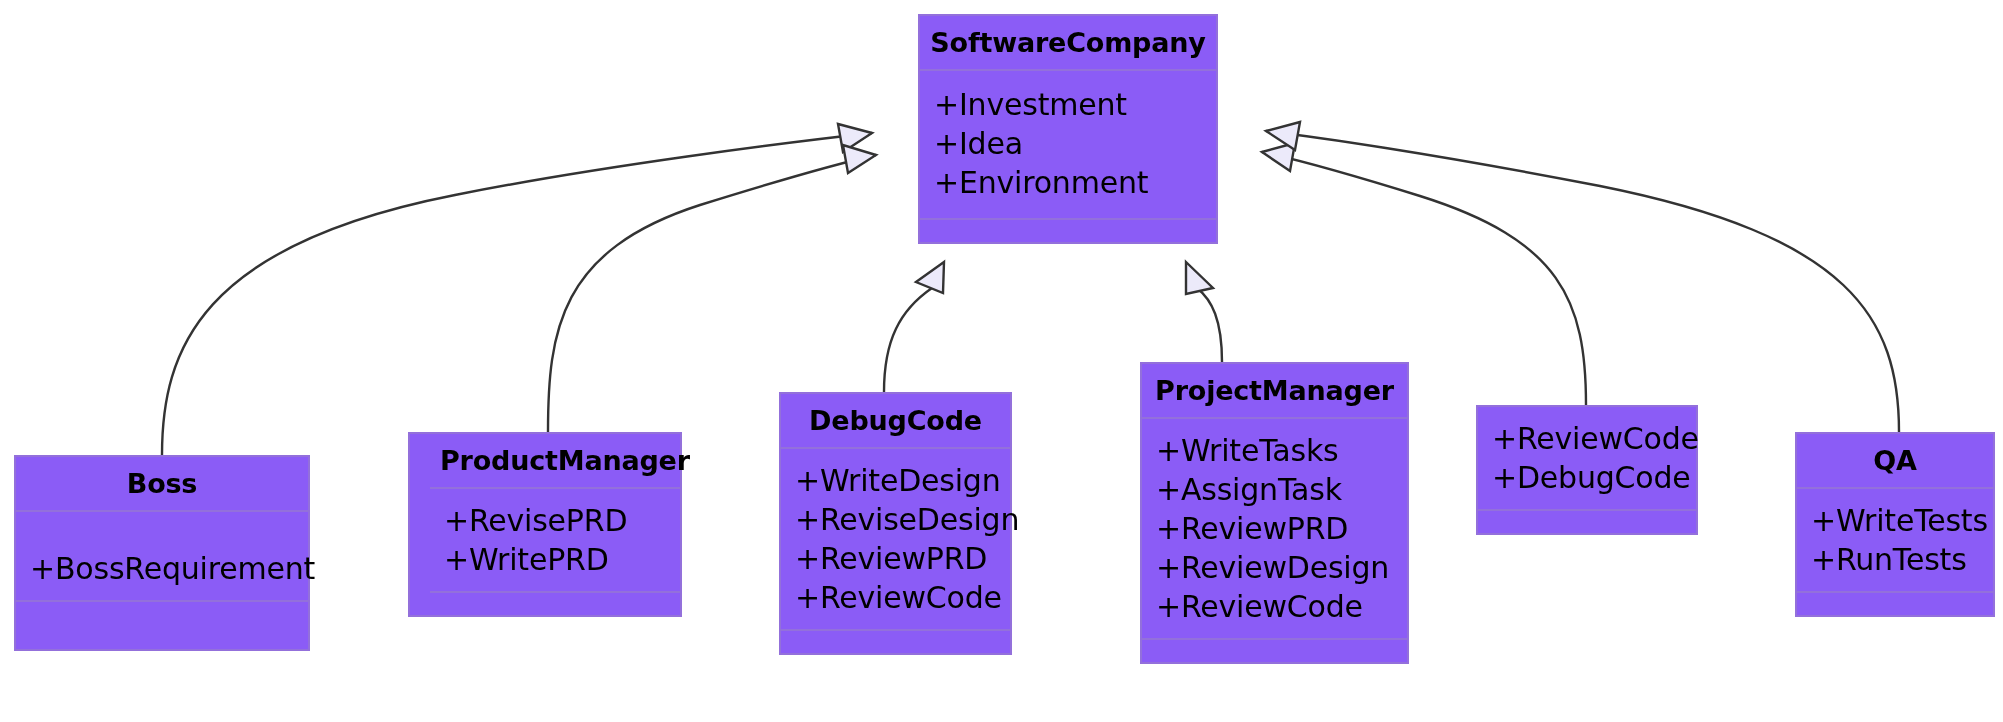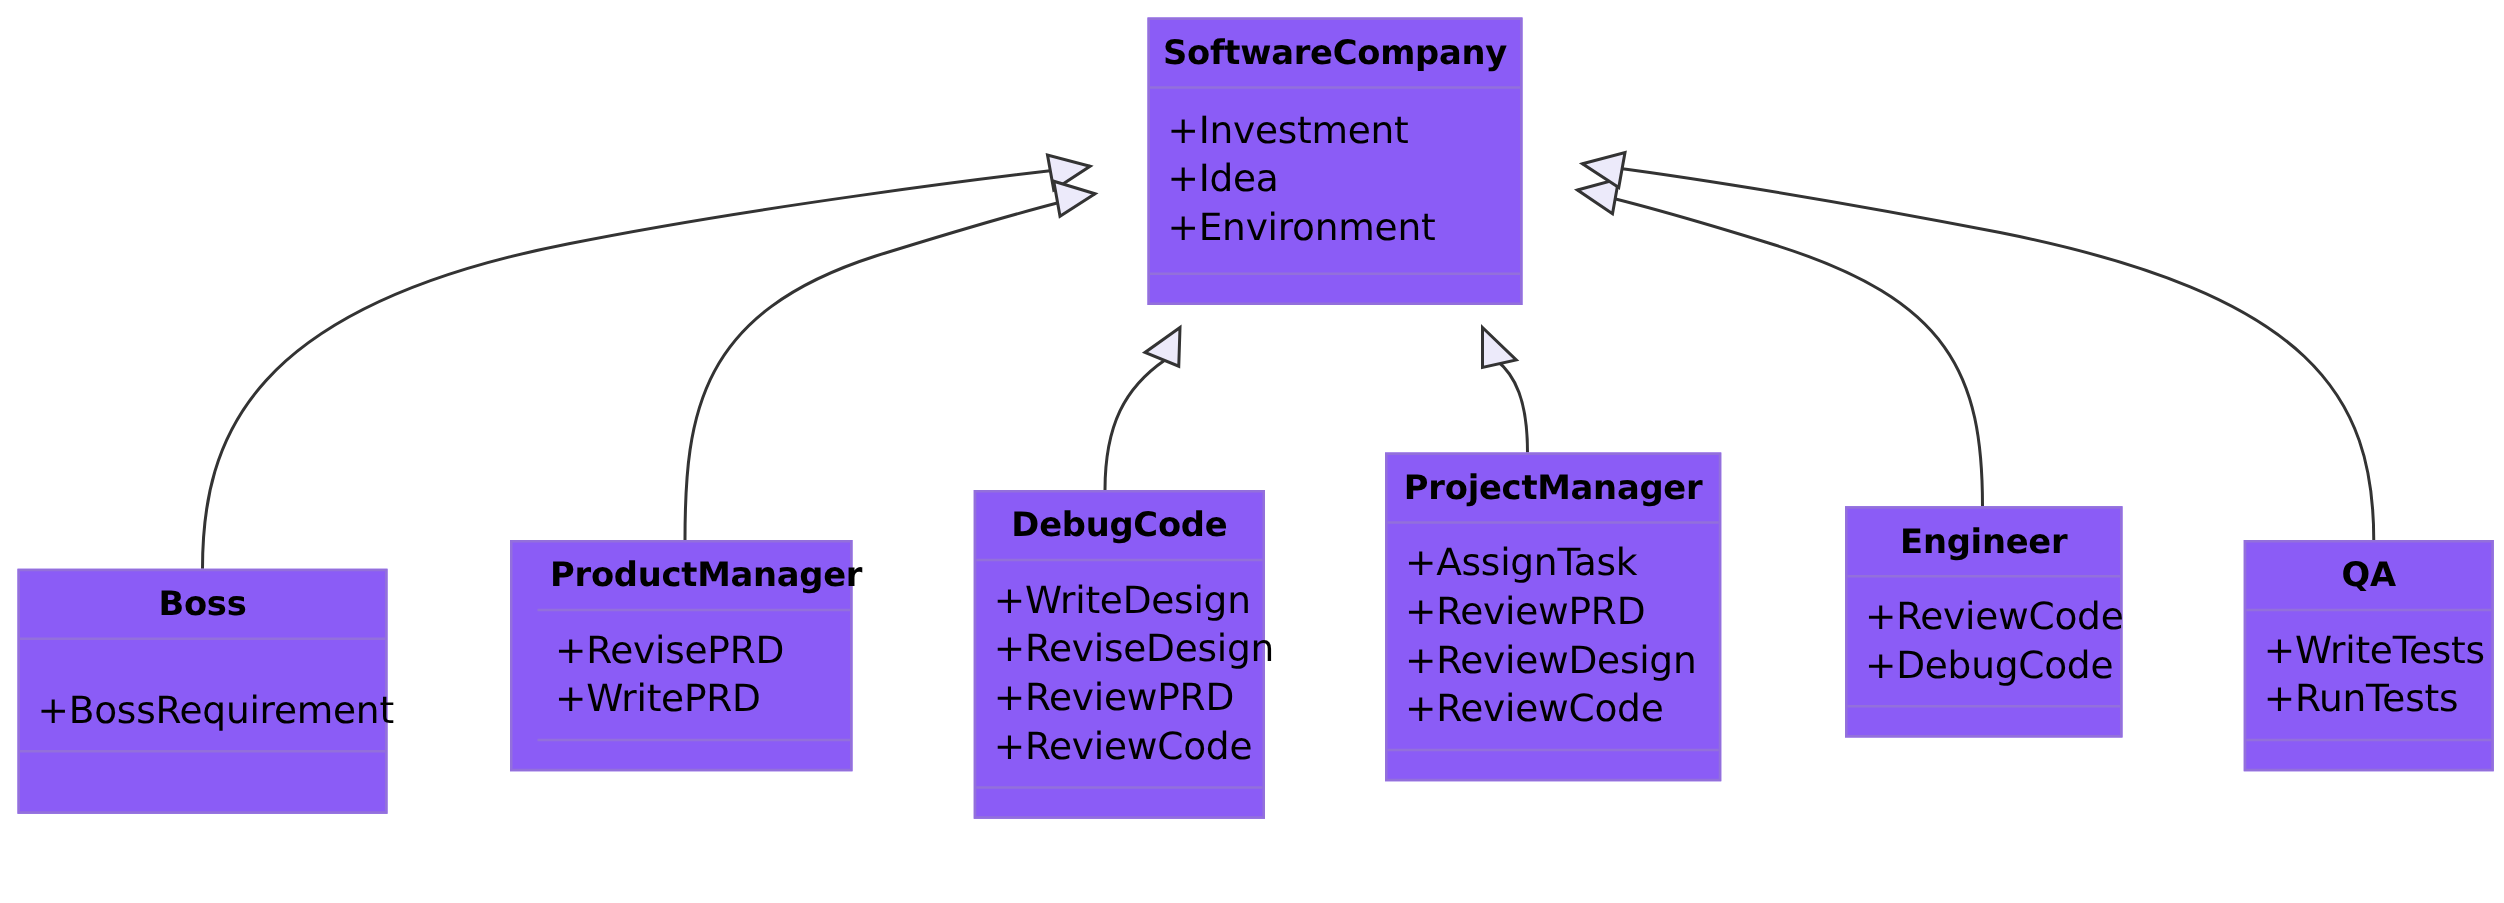--- a/index.html
+++ b/index.html
@@ -61,21 +61,21 @@
   .class-methods {
     box-sizing: border-box;
     height: 22px;
   }
   
   .cls-softwarecompany { left: 918px;  top: 14px;  width: 300px; }
   .cls-softwarecompany .class-attrs { padding-top: 14px; padding-bottom: 16px; }
   .cls-boss            { left: 14px;   top: 455px; width: 296px; gap: 25px; }
   .cls-productmanager  { left: 408px;  top: 432px; width: 274px; padding-left: 20px; }
   .cls-architect       { left: 779px;  top: 392px; width: 233px; }
-  .cls-projectmanager  { left: 1108px; top: 362px; width: 269px; }
+  .cls-projectmanager  { left: 1140px; top: 362px; width: 269px; }
   .cls-engineer        { left: 1476px; top: 405px; width: 222px; }
   .cls-qa              { left: 1795px; top: 432px; width: 200px; }
 </style>
 </head>
 <body>
 
 <div id="diagram-canvas">
 
   <svg id="edge-layer" viewBox="0 0 2003 722" width="2003" height="722" xmlns="http://www.w3.org/2000/svg">
 
@@ -144,30 +144,30 @@
       <div class="attr-line">+ReviseDesign</div>
       <div class="attr-line">+ReviewPRD</div>
       <div class="attr-line">+ReviewCode</div>
     </div>
     <div class="class-methods"></div>
   </div>
 
   <div class="uml-class cls-projectmanager">
     <div class="class-title">ProjectManager</div>
     <div class="class-attrs">
+      <div class="attr-line">+WriteTasks</div>
       <div class="attr-line">+AssignTask</div>
       <div class="attr-line">+ReviewPRD</div>
       <div class="attr-line">+ReviewDesign</div>
       <div class="attr-line">+ReviewCode</div>
     </div>
     <div class="class-methods"></div>
   </div>
 
   <div class="uml-class cls-engineer">
-    <div class="class-title">Engineer</div>
     <div class="class-attrs">
       <div class="attr-line">+ReviewCode</div>
       <div class="attr-line">+DebugCode</div>
     </div>
     <div class="class-methods"></div>
   </div>
 
   <div class="uml-class cls-qa">
     <div class="class-title">QA</div>
     <div class="class-attrs">

